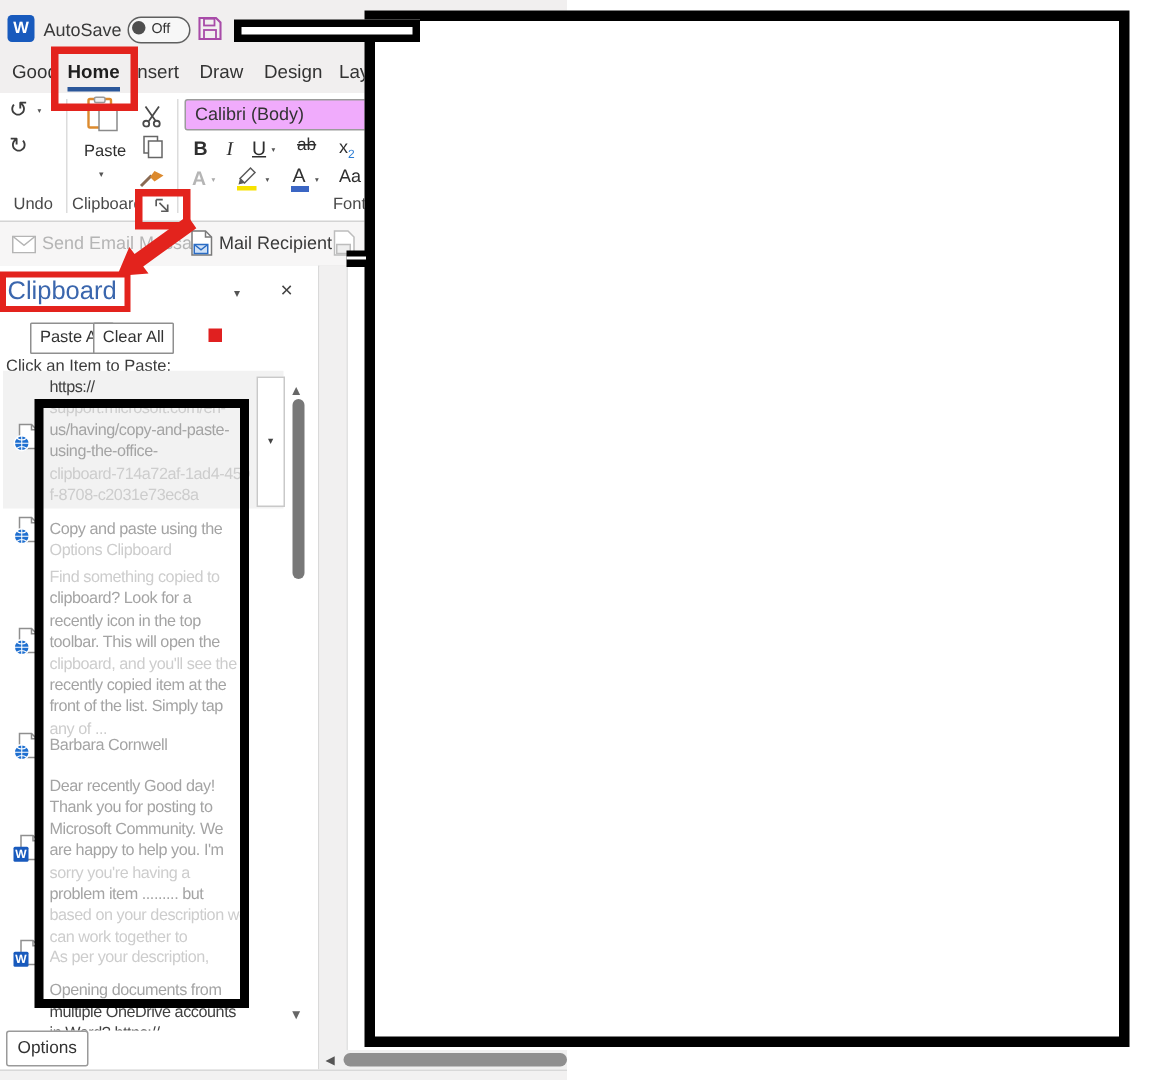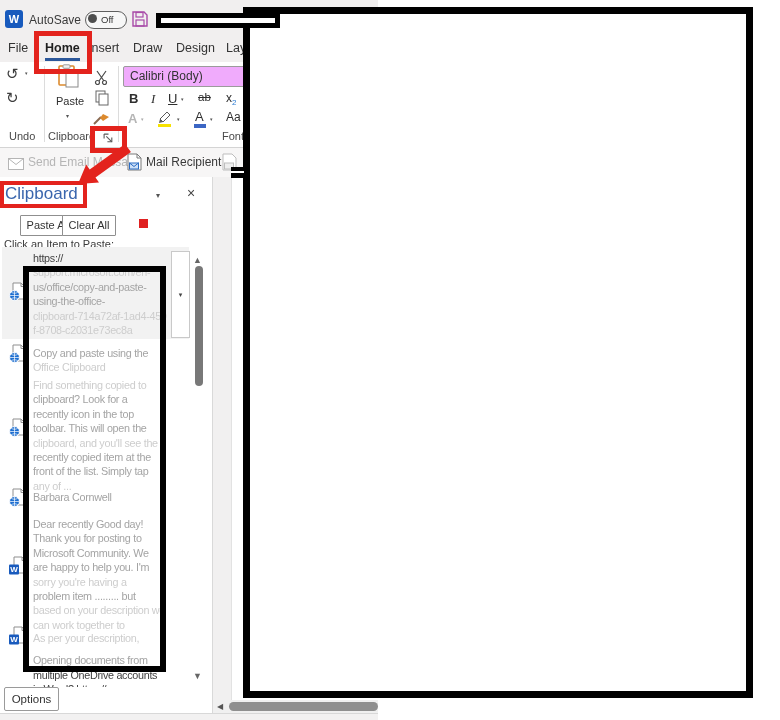--- a/index.html
+++ b/index.html
@@ -79,21 +79,21 @@
     <div class="abs" id="autosave-state">Off</div>
   </div>
   <div class="abs" id="save-icon">
     <svg width="18" height="18" viewBox="0 0 18 18">
       <path d="M2 2h11l3 3v11H2z" fill="none" stroke="#a84ba8" stroke-width="1.4"></path>
       <rect x="5" y="2.5" width="7" height="4.5" fill="none" stroke="#a84ba8" stroke-width="1.2"></rect>
       <rect x="5" y="10" width="8" height="6" fill="none" stroke="#a84ba8" stroke-width="1.2"></rect>
     </svg>
   </div>
   <div id="tabs-row">
-      <span class="tab" style="left: 8px;">File</span>
+      <span class="tab" style="left: 8px;">Good</span>
       <span class="tab active" style="left: 45px;">Home</span>
       <span class="tab" style="left: 88px;">Insert</span>
       <span class="tab" style="left: 133px;">Draw</span>
       <span class="tab" style="left: 176px;">Design</span>
       <span class="tab" style="left: 226px;">Layout</span>
     </div>
 </div>
 
 <div class="abs" id="ribbon">
   <span class="uglyph" style="left:6px;top:4px;">↺</span>
@@ -206,34 +206,34 @@
     <div id="items-root">
         <div class="abs" style="left: 8px; top: 35px;"><svg width="21" height="20" viewBox="0 0 21 20">
             <path d="M5 1h8l3.5 3.5V17H5z" fill="#fff" stroke="#8f8f8f"></path>
             <path d="M13 1v3.5h3.5" fill="none" stroke="#8f8f8f"></path>
             <circle cx="6.5" cy="13.5" r="5" fill="#1e6fd0" stroke="#fff" stroke-width="1"></circle>
             <path d="M6.5 8.7v9.6 M1.7 13.5h9.6 M3.2 10.2c2 1.4 4.6 1.4 6.6 0 M3.2 16.8c2-1.4 4.6-1.4 6.6 0" stroke="#fff" stroke-width="0.7" fill="none"></path>
           </svg></div>
         <div class="abs" style="left: 33px; top: 4px;">
           <div class="clip-line t-d">https://</div>
           <div class="clip-line t-l">support.microsoft.com/en-</div>
-          <div class="clip-line t-m">us/office/copy-and-paste-</div>
+          <div class="clip-line t-m">us/having/copy-and-paste-</div>
           <div class="clip-line t-m">using-the-office-</div>
           <div class="clip-line t-l">clipboard-714a72af-1ad4-450</div>
           <div class="clip-line t-l">f-8708-c2031e73ec8a</div>
         </div>
         <div class="abs" style="left: 8px; top: 97px;"><svg width="21" height="20" viewBox="0 0 21 20">
             <path d="M5 1h8l3.5 3.5V17H5z" fill="#fff" stroke="#8f8f8f"></path>
             <path d="M13 1v3.5h3.5" fill="none" stroke="#8f8f8f"></path>
             <circle cx="6.5" cy="13.5" r="5" fill="#1e6fd0" stroke="#fff" stroke-width="1"></circle>
             <path d="M6.5 8.7v9.6 M1.7 13.5h9.6 M3.2 10.2c2 1.4 4.6 1.4 6.6 0 M3.2 16.8c2-1.4 4.6-1.4 6.6 0" stroke="#fff" stroke-width="0.7" fill="none"></path>
           </svg></div>
         <div class="abs" style="left: 33px; top: 99px;">
           <div class="clip-line t-m">Copy and paste using the</div>
-          <div class="clip-line t-l">Office Clipboard</div>
+          <div class="clip-line t-l">Options Clipboard</div>
         </div>
         <div class="abs" style="left: 8px; top: 171px;"><svg width="21" height="20" viewBox="0 0 21 20">
             <path d="M5 1h8l3.5 3.5V17H5z" fill="#fff" stroke="#8f8f8f"></path>
             <path d="M13 1v3.5h3.5" fill="none" stroke="#8f8f8f"></path>
             <circle cx="6.5" cy="13.5" r="5" fill="#1e6fd0" stroke="#fff" stroke-width="1"></circle>
             <path d="M6.5 8.7v9.6 M1.7 13.5h9.6 M3.2 10.2c2 1.4 4.6 1.4 6.6 0 M3.2 16.8c2-1.4 4.6-1.4 6.6 0" stroke="#fff" stroke-width="0.7" fill="none"></path>
           </svg></div>
         <div class="abs" style="left: 33px; top: 131px;">
           <div class="clip-line t-l">Find something copied to</div>
           <div class="clip-line t-m">clipboard? Look for a</div>

